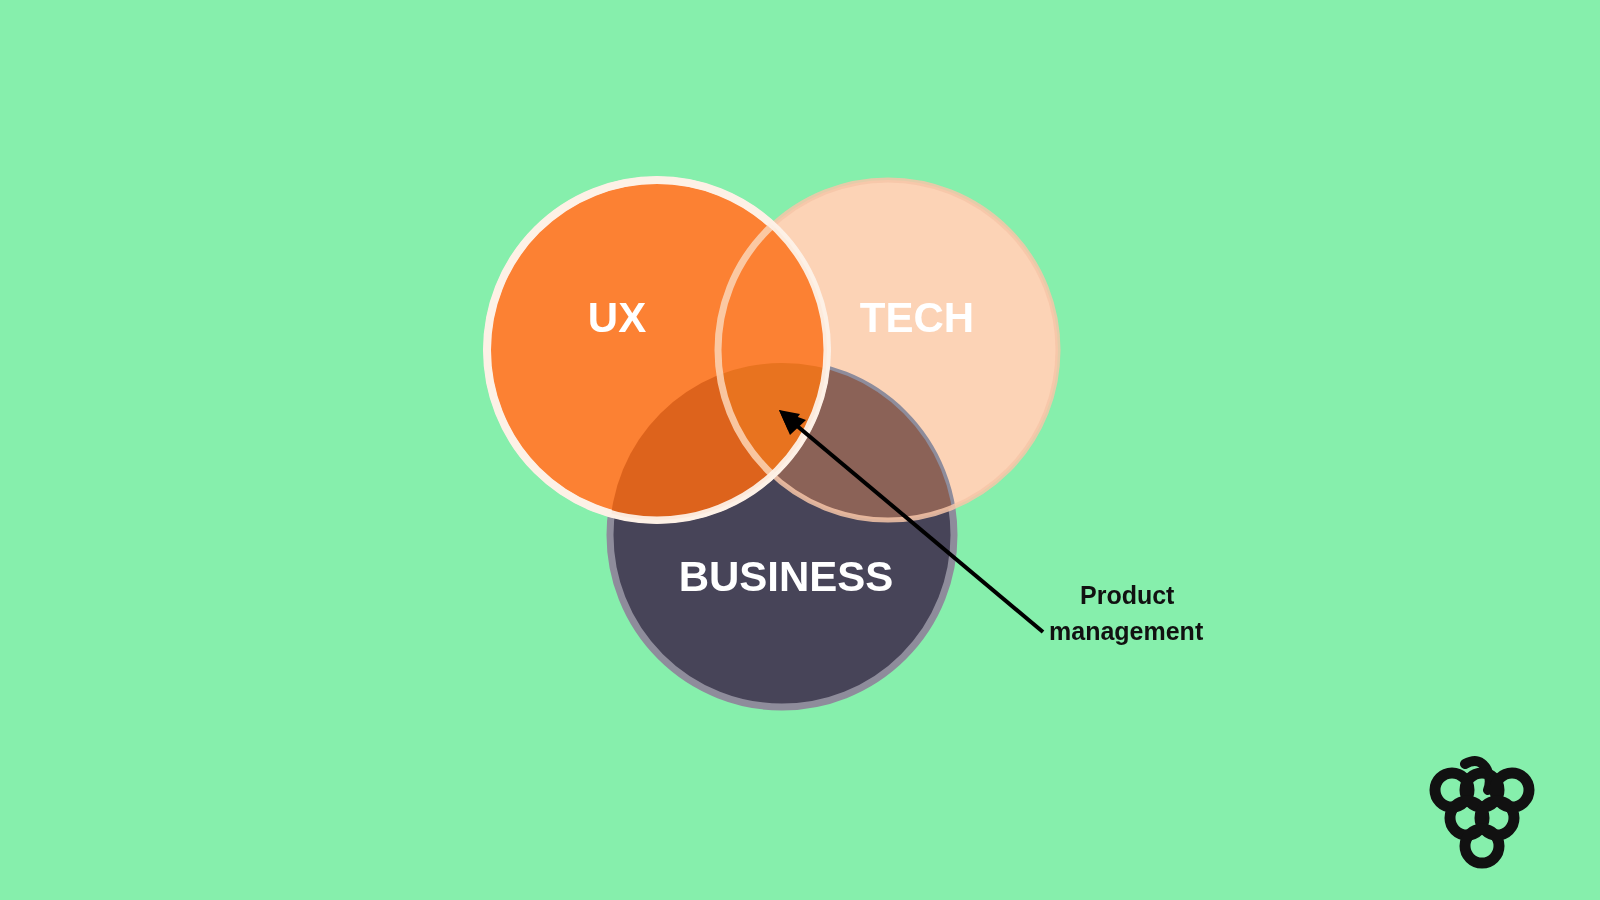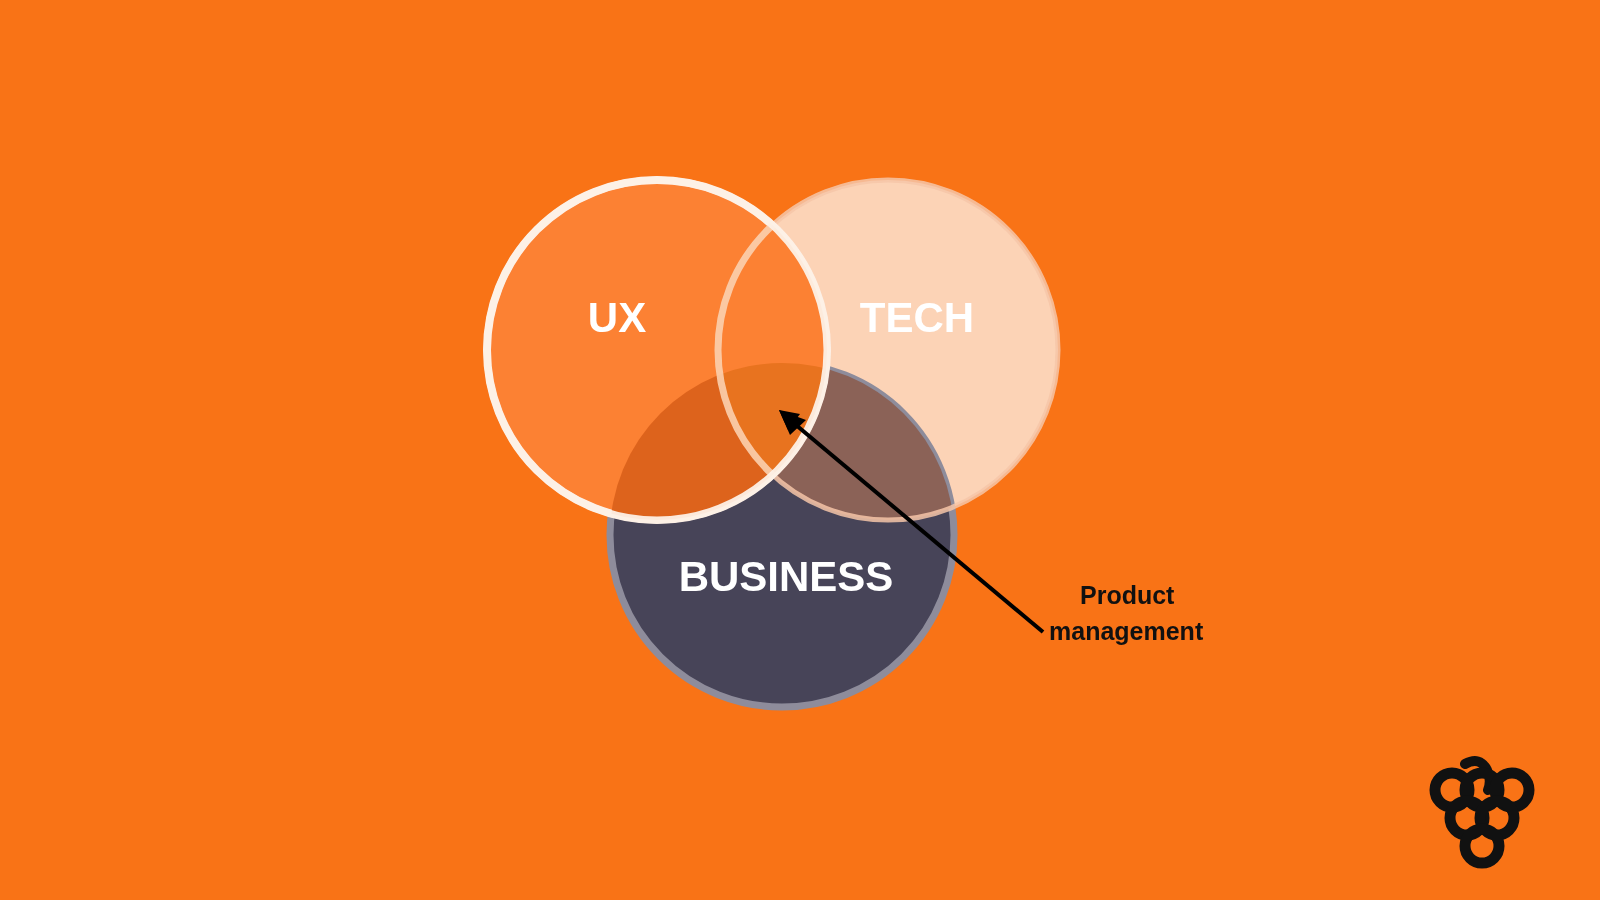--- a/index.html
+++ b/index.html
@@ -14,21 +14,21 @@
     overflow: hidden;
     font-family: "Liberation Sans", sans-serif;
     position: relative;
   }
   #stage {
     position: absolute;
     left: 0;
     top: 0;
     width: 1600px;
     height: 900px;
-    background: #f97316;
+    background: #86efac;
   }
   #venn-svg {
     position: absolute;
     left: 0;
     top: 0;
     width: 1600px;
     height: 900px;
     display: block;
   }
   .circle-label {

